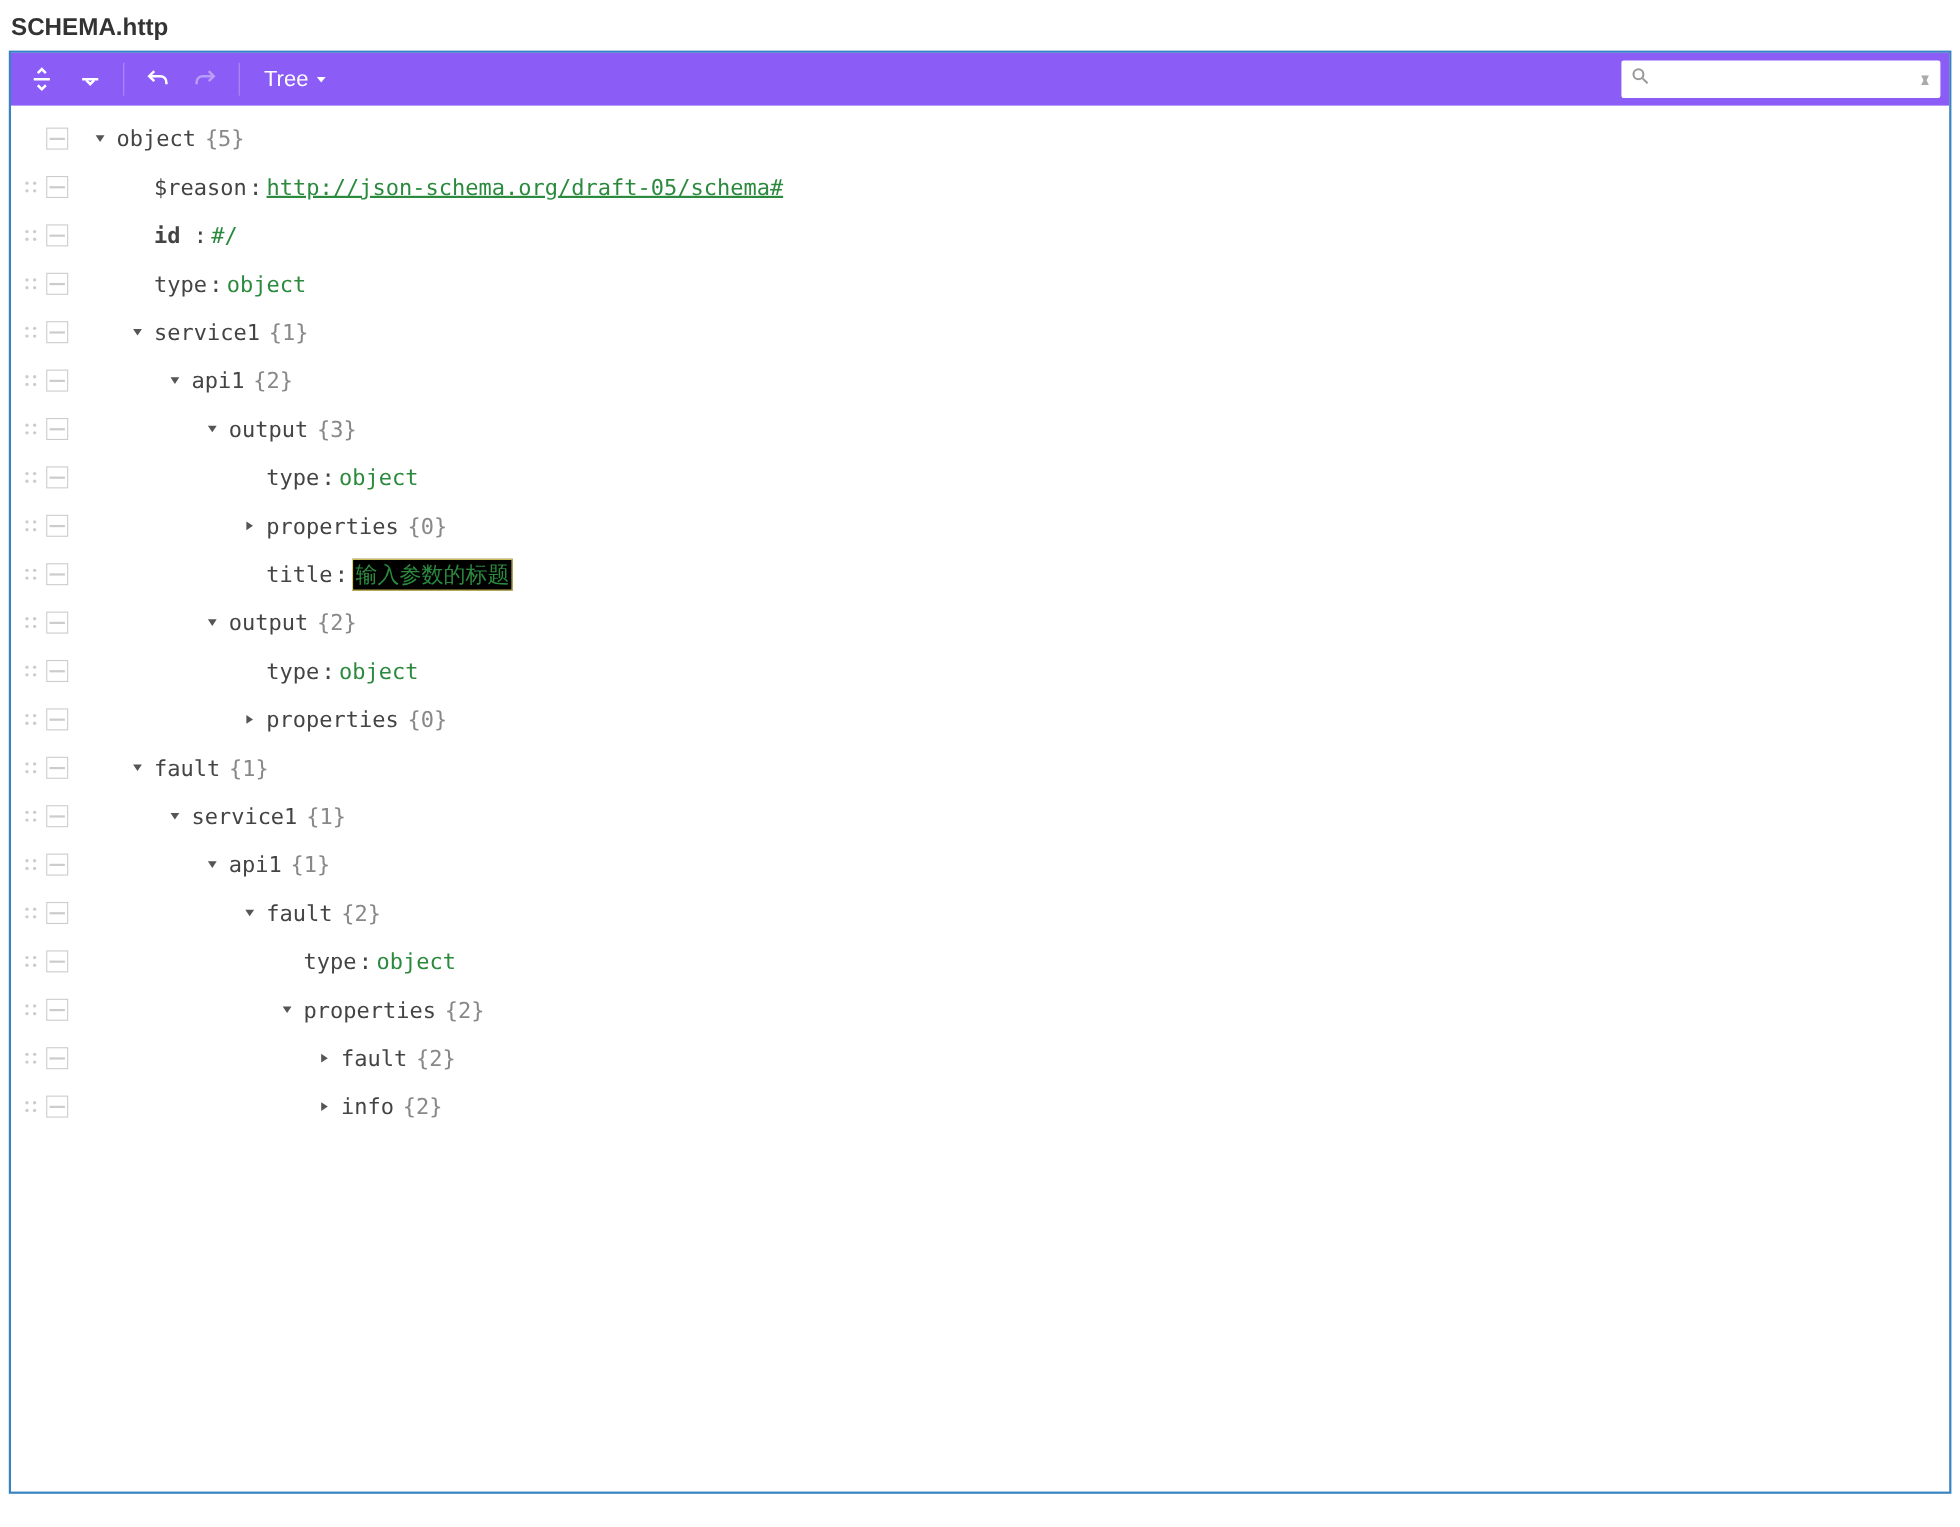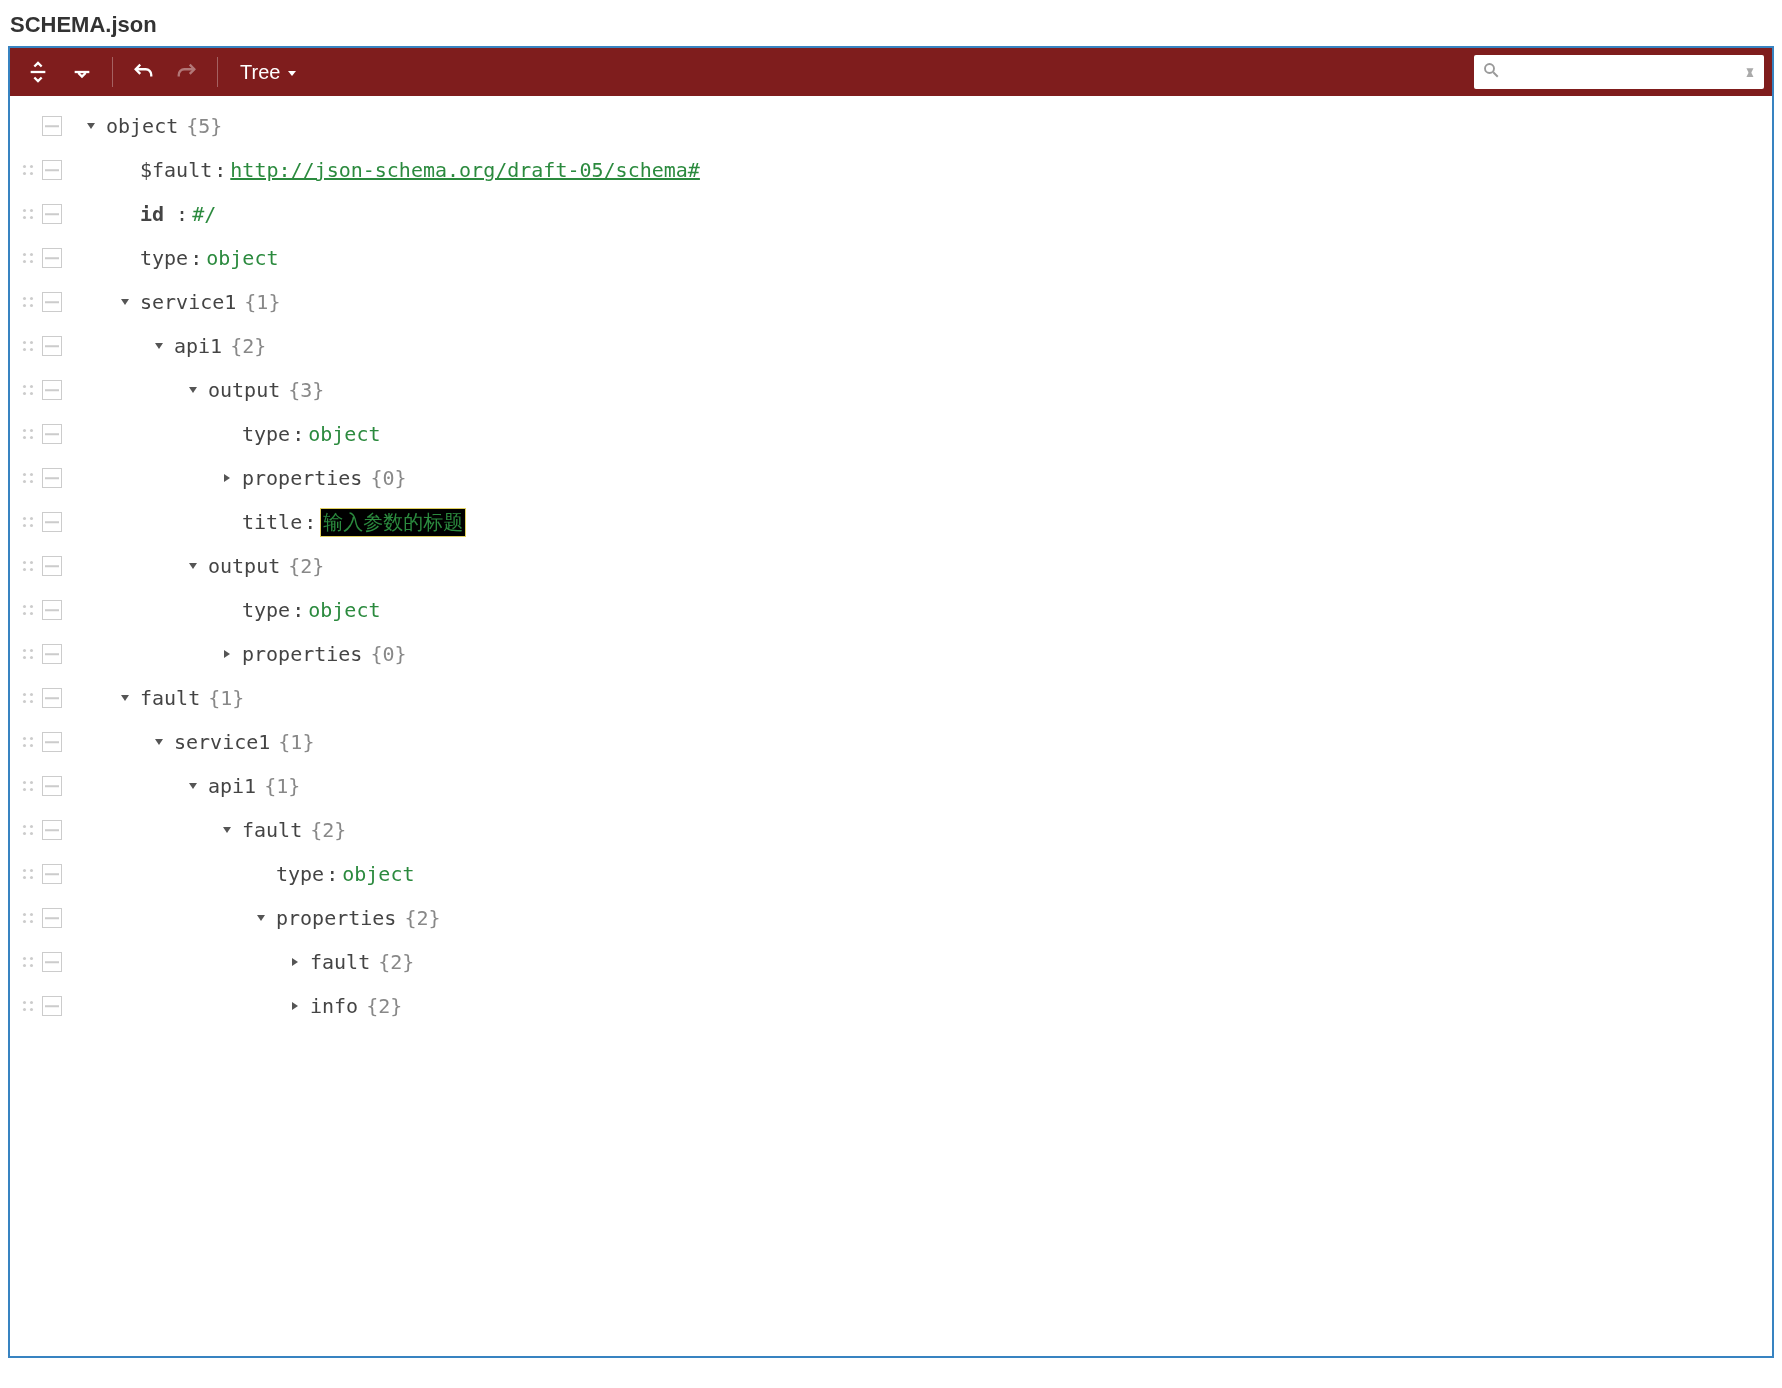--- a/index.html
+++ b/index.html
@@ -13,21 +13,21 @@
   font-weight: bold;
   color: #333;
   font-size: 22px;
   padding: 4px 0 8px 2px;
 }
 .editor {
   border: 2px solid #3883c1;
   background: #fff;
 }
 .toolbar {
-  background: #7f1d1d;
+  background: #8b5cf6;
   height: 48px;
   display: flex;
   align-items: center;
   padding: 0 8px;
   gap: 4px;
 }
 .tbtn {
   width: 40px;
   height: 40px;
   display: flex;
@@ -130,21 +130,21 @@
 .key { color: #444; }
 .sep-colon { color: #444; padding: 0 4px 0 2px; }
 .val-count { color: #888; padding-left: 8px; }
 .val-string { color: #2b8a3e; }
 .val-url { color: #2b8a3e; text-decoration: underline; }
 .highlight { background: #000000; border: 1px solid #e0d060; padding: 0 2px; }
 </style>
 </head>
 <body>
 
-<div class="title">SCHEMA.json</div>
+<div class="title">SCHEMA.http</div>
 
 <div class="editor">
 
   <div class="toolbar">
     <div class="tbtn">
       <svg viewBox="0 0 24 24" fill="none" stroke="currentColor" stroke-width="2.5">
         <line x1="4" y1="12" x2="20" y2="12"></line>
         <polyline points="8,6 12,2 16,6"></polyline>
         <polyline points="8,18 12,22 16,18"></polyline>
       </svg>
@@ -219,21 +219,21 @@
           <svg viewBox="0 0 12 12">
             <circle cx="3" cy="3" r="1.3" fill="currentColor"></circle>
             <circle cx="9" cy="3" r="1.3" fill="currentColor"></circle>
             <circle cx="3" cy="9" r="1.3" fill="currentColor"></circle>
             <circle cx="9" cy="9" r="1.3" fill="currentColor"></circle>
           </svg>
         </span>
         <span class="ctx-menu"></span>
         <span class="indent" style="width: 50px;"></span>
         <span class="caret none"></span>
-        <span class="key">$fault</span>
+        <span class="key">$reason</span>
         <span class="sep-colon"> : </span>
         <span class="val-url">http://json-schema.org/draft-05/schema#</span>
       </div>
       <div class="tree-row">
         <span class="drag-handle">
           <svg viewBox="0 0 12 12">
             <circle cx="3" cy="3" r="1.3" fill="currentColor"></circle>
             <circle cx="9" cy="3" r="1.3" fill="currentColor"></circle>
             <circle cx="3" cy="9" r="1.3" fill="currentColor"></circle>
             <circle cx="9" cy="9" r="1.3" fill="currentColor"></circle>

